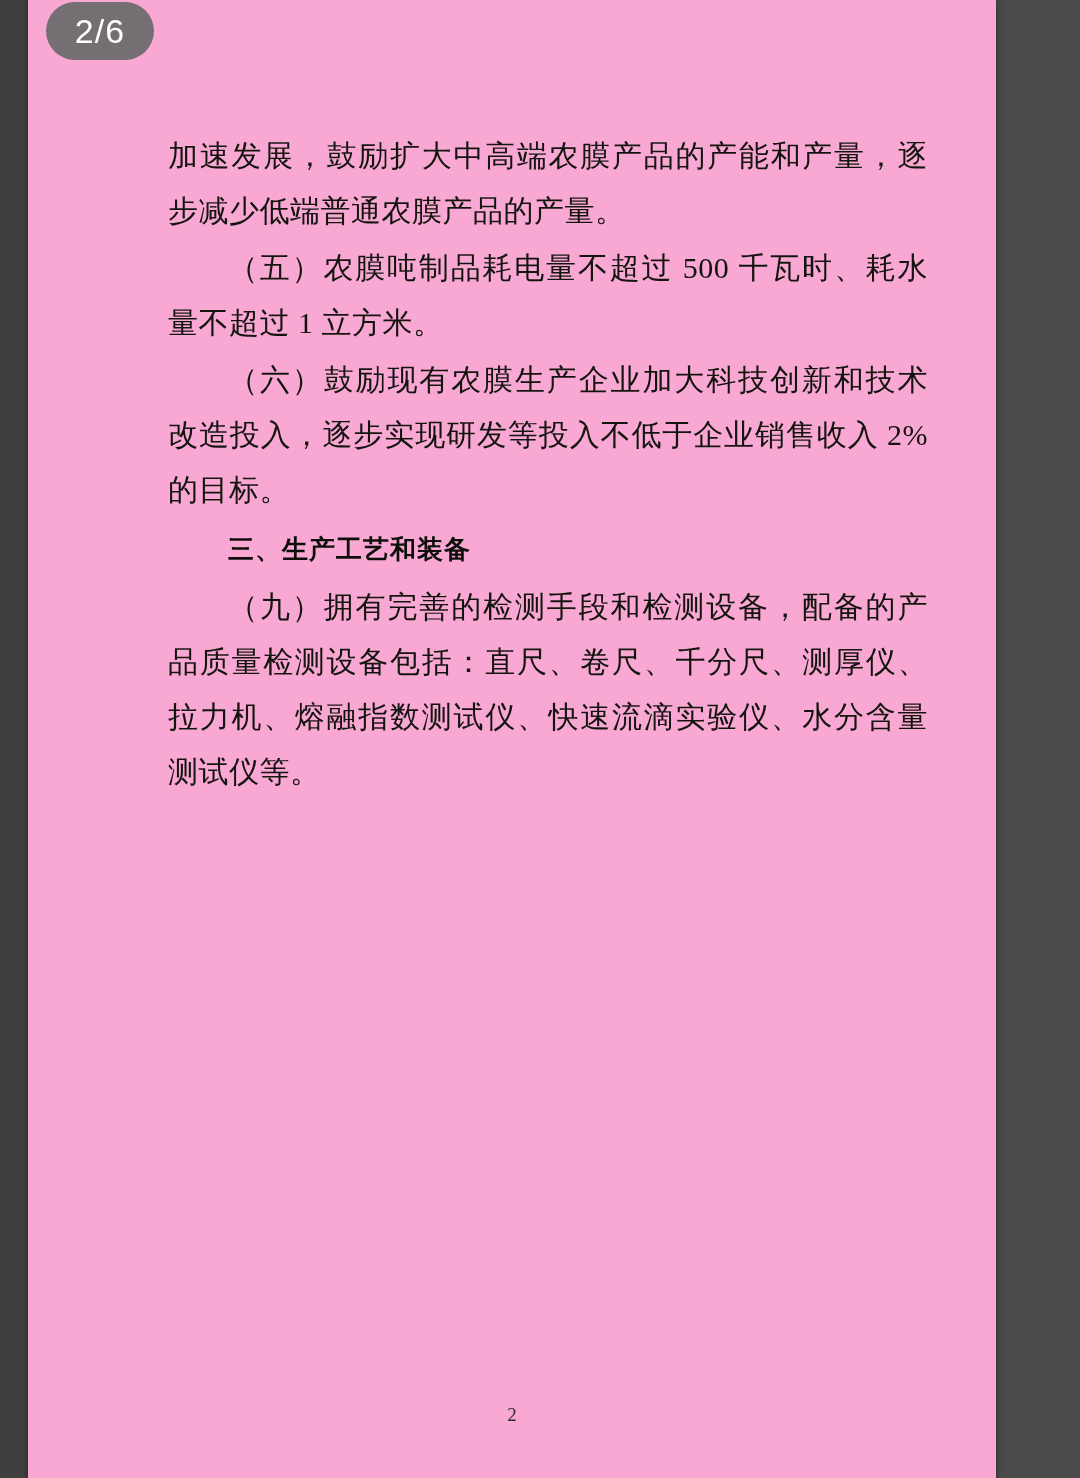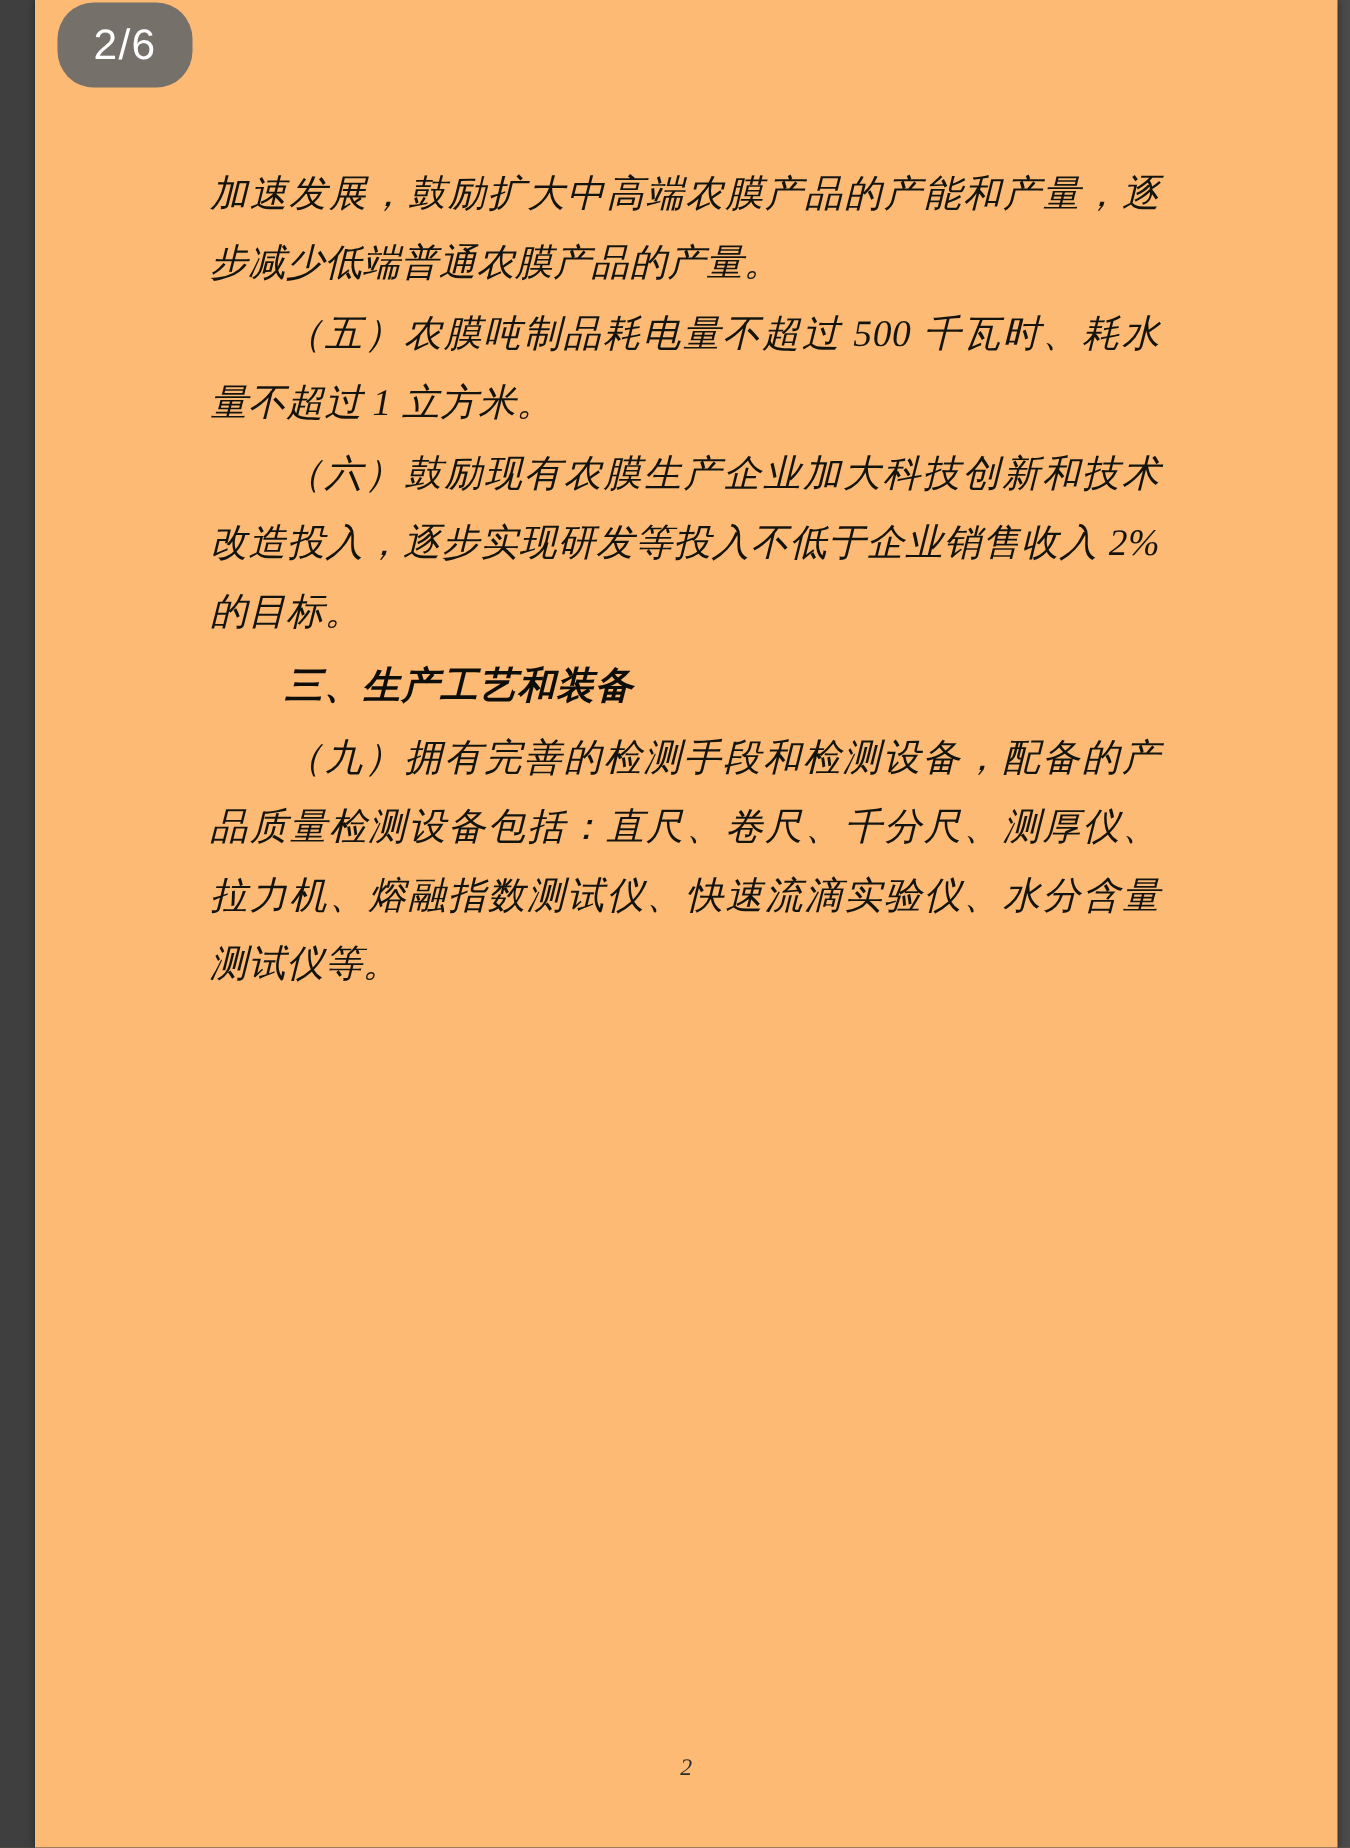--- a/index.html
+++ b/index.html
@@ -16,25 +16,24 @@
   .viewer {
     position: relative;
     width: 1080px;
     height: 1478px;
     background: #4a4a4a;
   }
   .page {
     position: absolute;
     left: 28px;
     top: 0;
-    width: 1042px;
+    width: 968px;
     height: 1478px;
-    background: #fdba74;
+    background: #f9a8d4;
     box-shadow: 0 0 6px rgba(0,0,0,0.45);
-    font-style: italic;
   }
   .page-inner {
     position: absolute;
     left: 0; top: 0; right: 0; bottom: 0;
     padding: 0;
   }
   .doc-body {
     position: absolute;
     left: 140px;
     top: 128px;
@@ -47,21 +46,21 @@
     text-align: justify;
     text-justify: inter-ideograph;
     letter-spacing: 0.5px;
     margin: 0 0 2px 0;
     font-family: "Liberation Serif", "DejaVu Serif", serif;
   }
   .para.indent {
     text-indent: 60px;
   }
   .heading {
-    font-size: 30px;
+    font-size: 26px;
     line-height: 56px;
     color: #0d0d0a;
     font-weight: bold;
     text-indent: 60px;
     margin: 4px 0 2px 0;
     letter-spacing: 1px;
     font-family: "Liberation Sans", sans-serif;
   }
   .page-number {
     position: absolute;
@@ -71,21 +70,21 @@
     text-align: center;
     font-size: 19px;
     color: #2b2b2b;
     font-family: "Liberation Serif", serif;
   }
   .page-badge {
     position: absolute;
     left: 46px;
     top: 2px;
     width: 108px;
-    height: 68px;
+    height: 58px;
     border-radius: 29px;
     background: rgba(105,105,105,0.92);
     color: #ffffff;
     font-size: 34px;
     font-family: "Liberation Sans", sans-serif;
     display: flex;
     align-items: center;
     justify-content: center;
     letter-spacing: 1px;
     z-index: 5;

